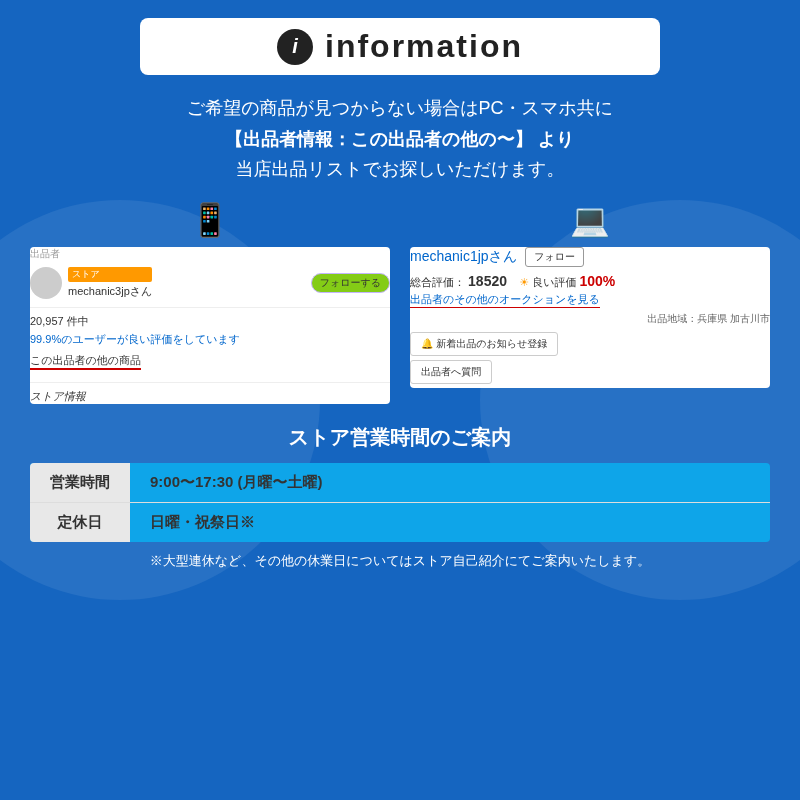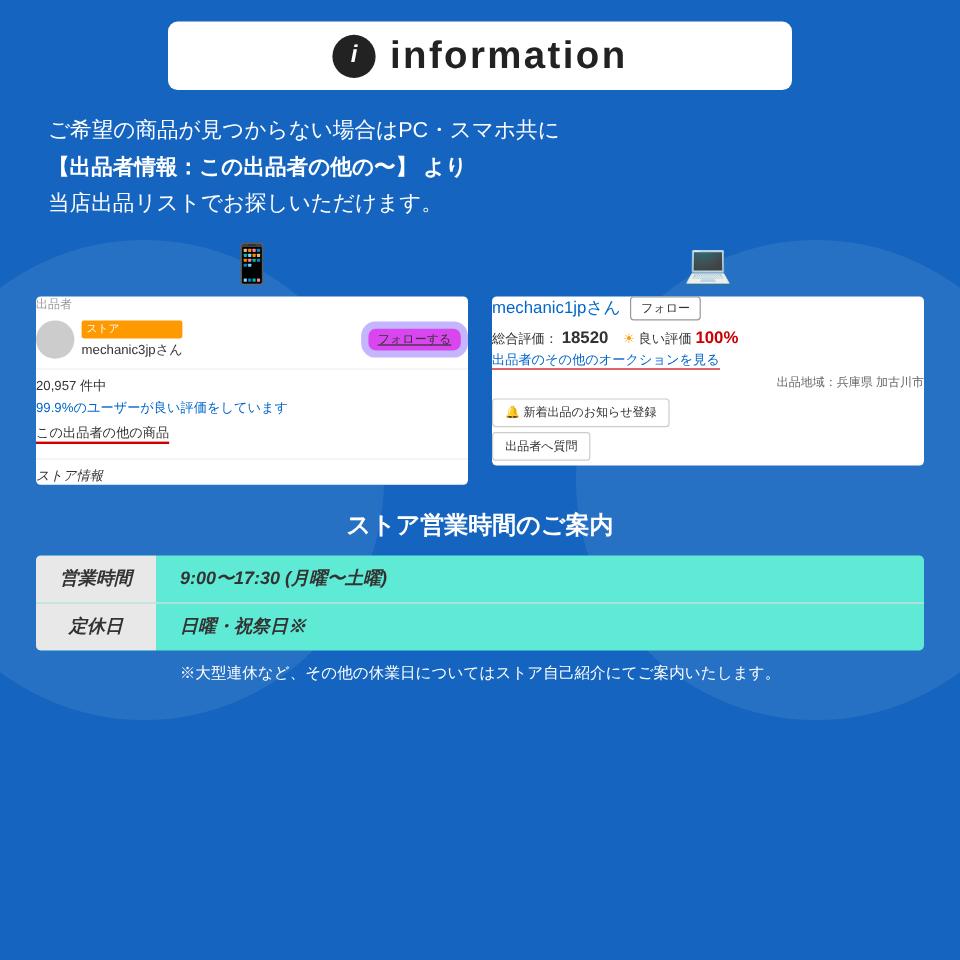--- a/index.html
+++ b/index.html
@@ -63,21 +63,21 @@
       font-weight: bold;
       color: #222;
       letter-spacing: 2px;
     }
 
     
     .desc-text {
       color: white;
       font-size: 18px;
       line-height: 1.7;
-      text-align: left;
+      text-align: center;
       margin-bottom: 16px;
       padding: 0 10px;
     }
     .desc-text .highlight {
       font-weight: bold;
     }
 
     
     .screenshots-row {
       display: flex;
@@ -133,27 +133,26 @@
       background: #f90;
       color: white;
       font-size: 9px;
       padding: 1px 4px;
       border-radius: 2px;
       display: block;
       margin-bottom: 2px;
     }
     .seller-name-left { font-size: 11px; color: #333; }
     .follow-btn {
-      border: 6px solid #c4b5fd;
+      border: 1px solid #c4b5fd;
       border-radius: 12px;
       padding: 2px 8px;
       font-size: 10px;
       color: #333;
-      background: #d946ef;
-      text-decoration: underline;
+      background: #84cc16;
     }
     .panel-divider { border: none; border-top: 1px solid #eee; margin: 6px 0; }
     .panel-count { font-size: 11px; color: #333; margin-bottom: 3px; }
     .panel-rating { font-size: 11px; color: #0066cc; margin-bottom: 6px; }
     .panel-link { font-size: 11px; color: #333; border-bottom: 2px solid #cc0000; display: inline-block; margin-bottom: 6px; }
     .panel-store-info { font-size: 11px; color: #333; font-style: italic; }
 
     
     .panel-right-title { font-size: 12px; font-weight: bold; color: #333; margin-bottom: 6px; }
     .panel-right-seller-row { display: flex; align-items: center; gap: 8px; margin-bottom: 6px; }
@@ -187,25 +186,24 @@
 
     
     .store-hours-title {
       color: white;
       font-size: 20px;
       font-weight: bold;
       text-align: center;
       margin-bottom: 12px;
     }
     .hours-table {
-      background: #5eead4;
+      background: #0ea5e9;
       border-radius: 4px;
       overflow: hidden;
       margin-bottom: 10px;
-      font-style: italic;
     }
     .hours-row {
       display: flex;
       border-bottom: 1px solid #ddd;
     }
     .hours-row:last-child { border-bottom: none; }
     .hours-label {
       background: #e8e8e8;
       color: #333;
       font-size: 15px;

